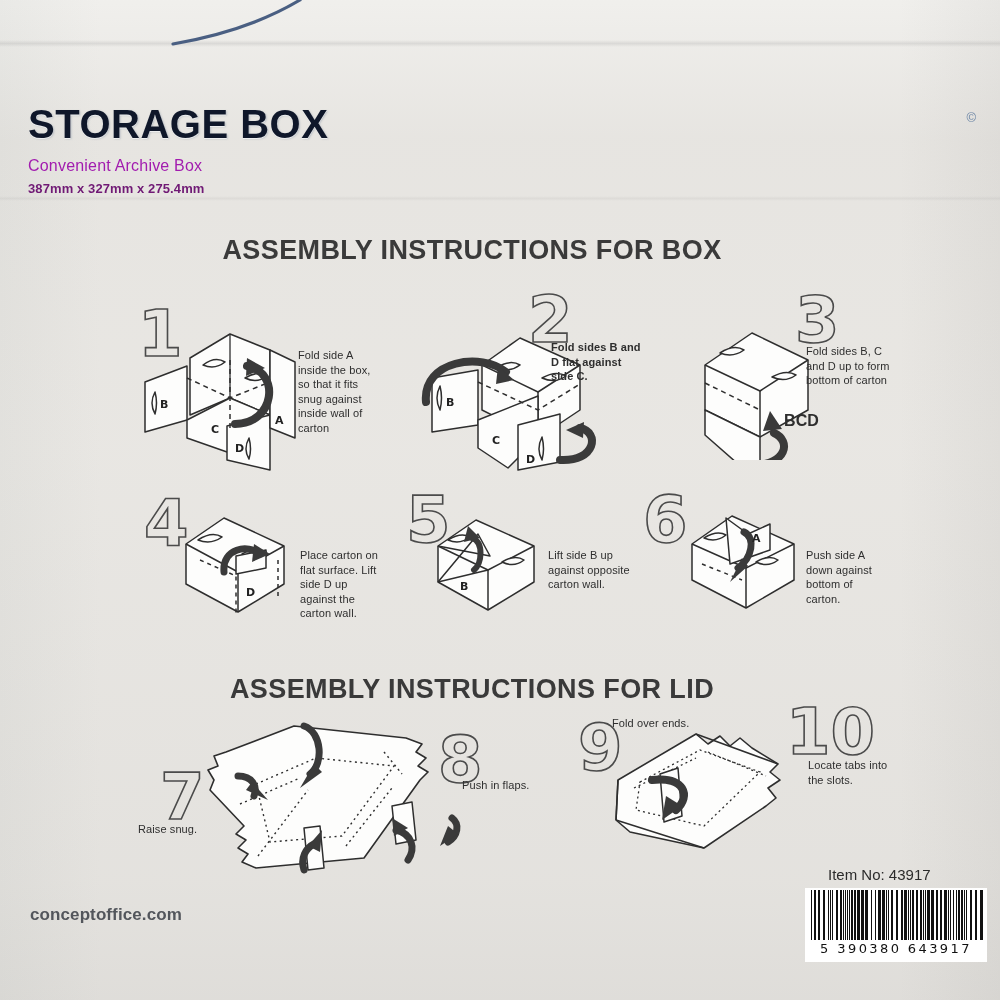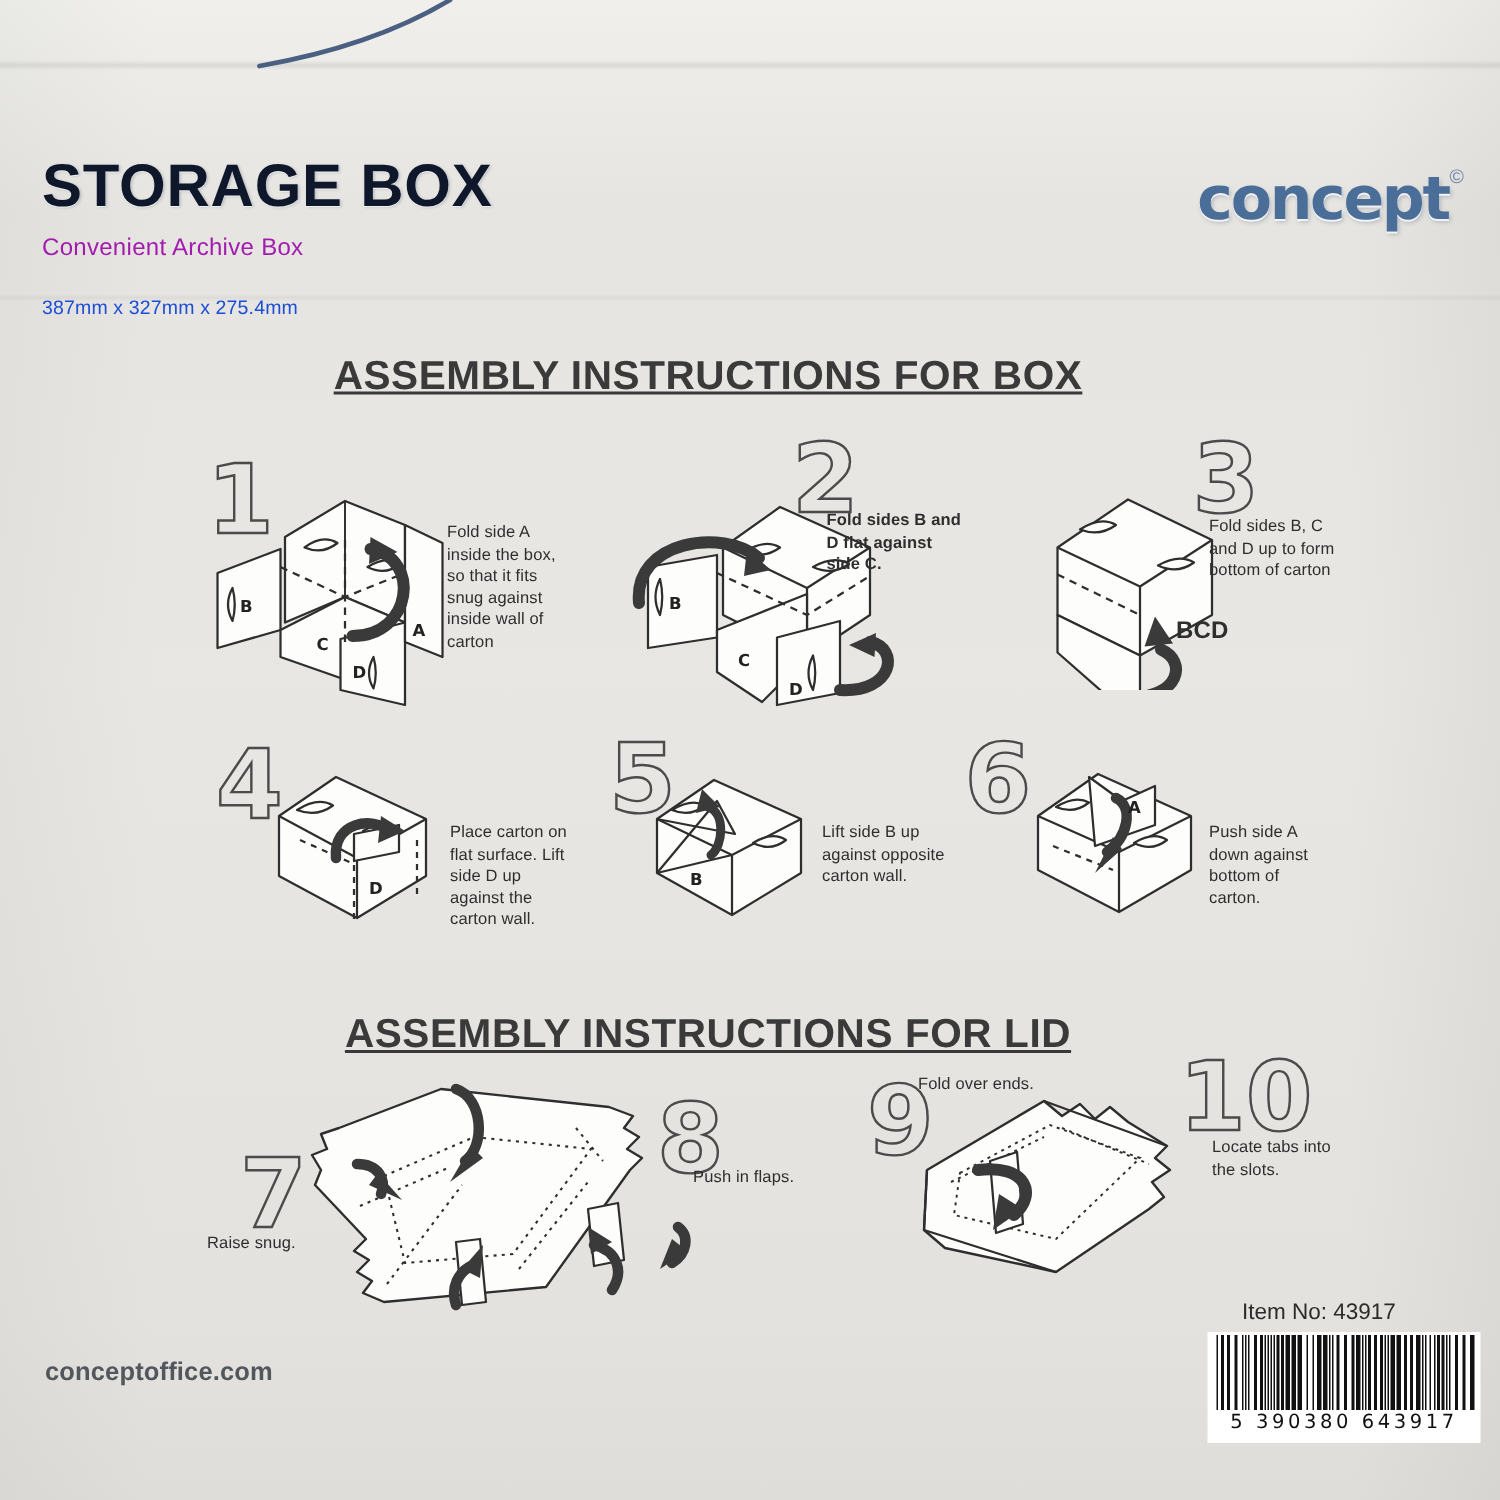--- a/index.html
+++ b/index.html
@@ -34,42 +34,42 @@
   #product-title {
     font-size: 40px; font-weight: bold; letter-spacing: 0.5px;
     color: #0f172a; line-height: 1;
     text-shadow: 0 1px 0 rgba(255,255,255,0.7), 1px 1px 2px rgba(90,110,135,0.35);
   }
   #product-subtitle {
     margin-top: 13px;
     font-size: 16px; color: #a21caf; letter-spacing: 0.2px;
   }
   #product-dimensions {
-    margin-top: 22px;
-    font-size: 13px; color: #1d4ed8; letter-spacing: 0.1px;
+    margin-top: 6px;
+    font-size: 13px; color: #701a75; letter-spacing: 0.1px; font-weight: bold;
   }
 
   #brand-logo {
     position: absolute; right: 34px; top: 110px;
     font-size: 40px; font-weight: bold; color: #4a6e97;
     letter-spacing: -1.5px;
     font-family: "DejaVu Sans", sans-serif;
     text-shadow: 0 1px 0 rgba(255,255,255,0.8), 1px 2px 3px rgba(80,100,130,0.35);
   }
   #brand-copyright {
     position: absolute; right: 24px; top: 110px;
     font-size: 13px; color: #6c86a6;
   }
 
   
   .section-heading {
     position: absolute;
     width: 944px; text-align: center;
     font-size: 27px; font-weight: bold;
-    color: #3a3a3a; letter-spacing: 0.4px; text-decoration: underline;
+    color: #3a3a3a; letter-spacing: 0.4px;
   }
   #heading-box { top: 235px; }
   #heading-lid { top: 674px; }
 
   
   .step { position: absolute; }
   .step-number {
     position: absolute;
     font-size: 64px; font-weight: bold;
     color: transparent;
@@ -121,21 +121,20 @@
 
   <svg id="top-curve" width="1000" height="60" viewBox="0 0 1000 60">
     <path d="M173 44 C 230 34, 270 18, 300 0" fill="none" stroke="#4a5f82" stroke-width="3.2" stroke-linecap="round"></path>
   </svg>
 
   <div id="title-block">
     <div id="product-title">STORAGE BOX</div>
     <div id="product-subtitle">Convenient Archive Box</div>
     <div id="product-dimensions">387mm x 327mm x 275.4mm</div>
   </div>
-  <div id="brand-logo">concept</div>
   <div id="brand-copyright">©</div>
 
   <div class="section-heading" id="heading-box">ASSEMBLY INSTRUCTIONS FOR BOX</div>
   <div class="section-heading" id="heading-lid">ASSEMBLY INSTRUCTIONS FOR LID</div>
 
   <div class="step">
     <div class="step-number" style="left:138px;top:302px;">1</div>
     <svg class="art" style="left:135px;top:320px;" width="175" height="160" viewBox="0 0 175 160">
       <g fill="none" stroke="#2e2e2e" stroke-width="1.5" stroke-linejoin="round">
 

